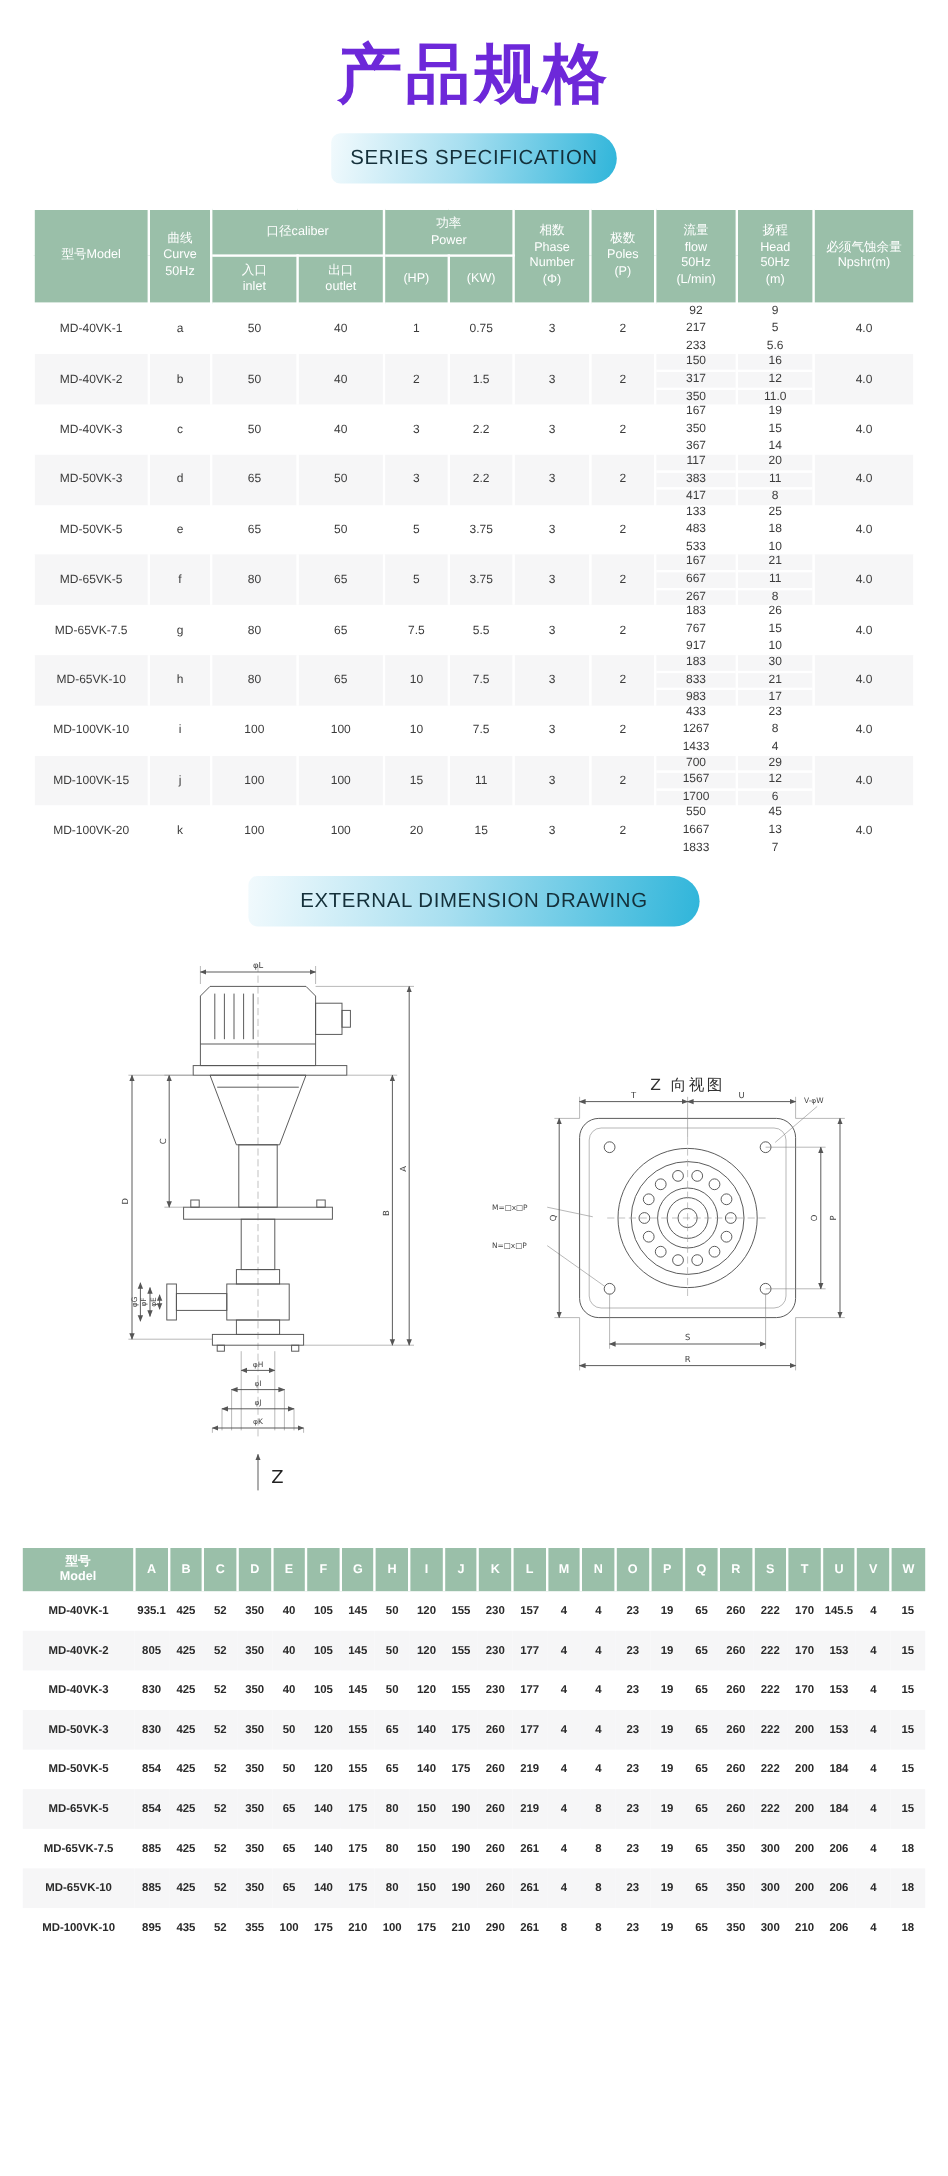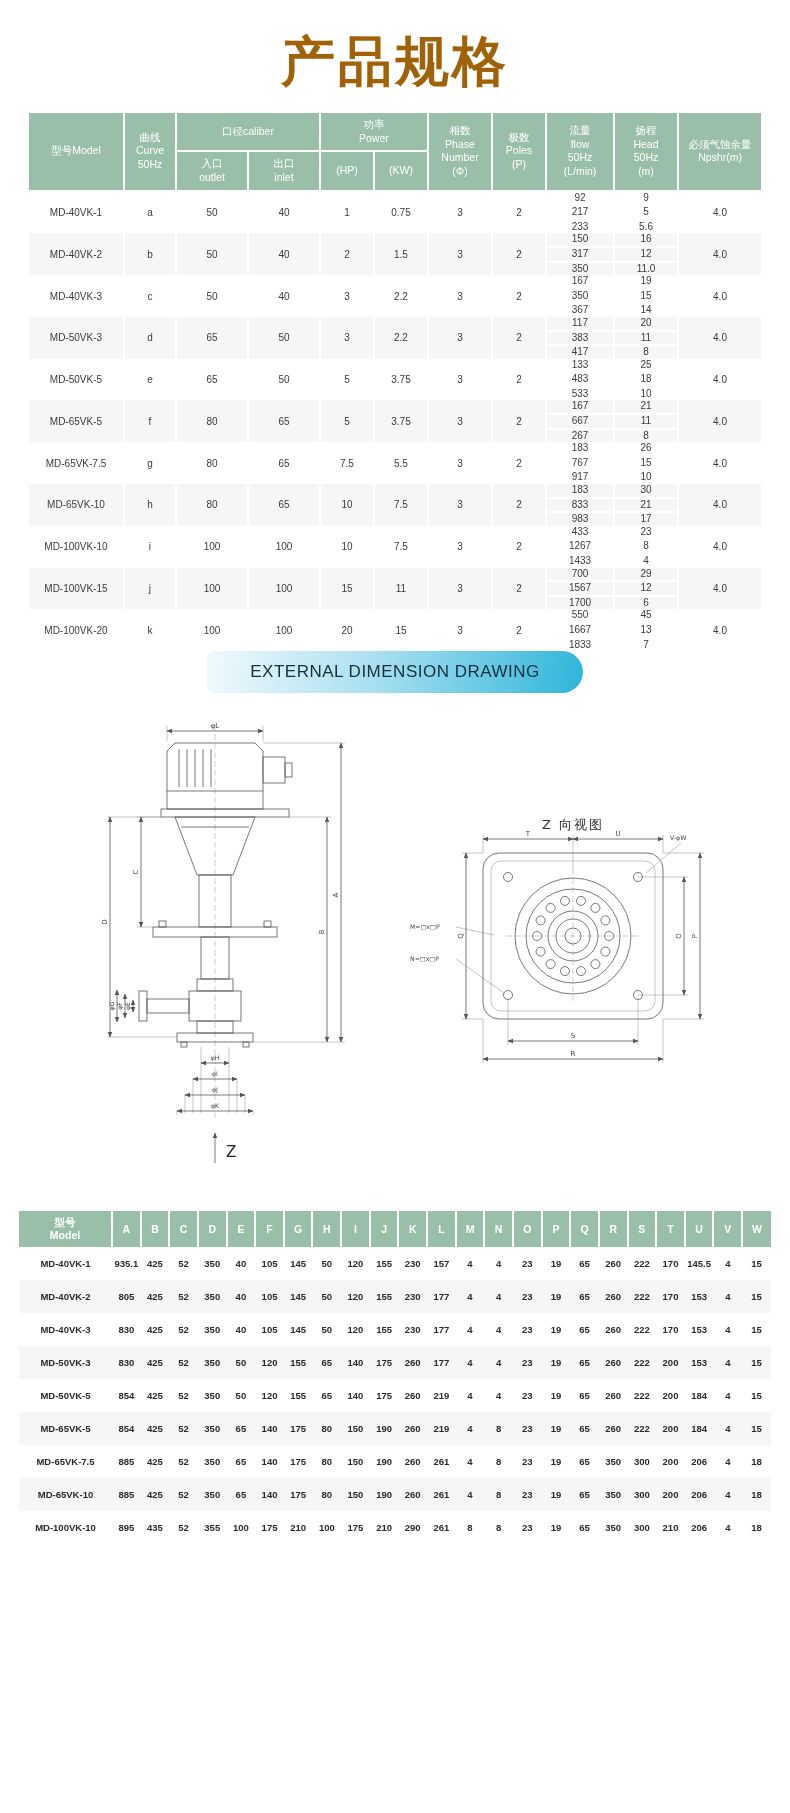--- a/index.html
+++ b/index.html
@@ -1,23 +1,23 @@
 <!DOCTYPE html>
 <html><head>
 <meta charset="utf-8">
 <style>
   html,body{margin:0;padding:0;background:#fff;}
   body{width:790px;font-family:"Liberation Sans","DejaVu Sans",sans-serif;color:#333;}
   .page{padding:26px 0 18px;}
-  .sec-title{text-align:center;font-size:54px;font-weight:900;color:#a16207;margin:0 0 12px;letter-spacing:3px;}
+  .sec-title{text-align:center;font-size:54px;font-weight:900;color:#6d28d9;margin:0 0 12px;letter-spacing:3px;}
   .sec-title.second{margin-top:152px;}
   .banner{width:238px;height:42px;margin:0 auto 20px;display:flex;align-items:center;justify-content:center;
     background:linear-gradient(100deg,#f2fafd 0%,#a8dff0 45%,#2fb5da 100%);
     border-radius:8px 22px 22px 8px;font-size:17px;color:#14303a;letter-spacing:.5px;}
-  .banner.wide{width:376px;}
+  .banner.wide{width:376px;margin-top:17px;}
   
   table.spec{border-collapse:collapse;table-layout:fixed;width:734px;margin:0 auto;}
   table.spec thead th{background:#9abfa9;color:#fff;font-weight:400;font-size:10.5px;line-height:1.3;
     white-space:pre-line;border:2px solid #fff;padding:5px 2px;text-align:center;}
   table.spec tbody td{text-align:center;font-size:10px;color:#3b3b3b;padding:0;vertical-align:middle;
     border-left:2px solid #fff;border-right:2px solid #fff;}
   table.spec tbody tr{height:38px;}
   table.spec tbody tr.alt{background:#f6f6f7;}
   td .sub{height:12.6px;line-height:12.6px;border-bottom:2px solid #fff;}
   td .sub:last-child{border-bottom:none;}
@@ -39,20 +39,23 @@
   table.dims thead th:first-child{width:92px;border-left:none;}
   table.dims tbody th,table.dims tbody td{font-size:9.5px;font-weight:700;color:#2a2a2a;text-align:center;height:33px;padding:0;}
   table.dims tbody tr.alt{background:#f6f6f7;}
 </style>
 </head>
 <body>
 
 <div class="page">
 
   <h1 class="sec-title">产品规格</h1>
+  <div class="banner">
+    <span>SERIES SPECIFICATION</span>
+  </div>
 
   <table class="spec">
     <colgroup>
       <col style="width:96px">
         <col style="width:52px">
         <col style="width:72px">
         <col style="width:72px">
       <col style="width:54px">
         <col style="width:54px">
         <col style="width:64px">
@@ -82,23 +85,23 @@
 (L/min)</th>
         <th rowspan="2">扬程
 Head
 50Hz
 (m)</th>
         <th rowspan="2">必须气蚀余量
 Npshr(m)</th>
       </tr>
       <tr>
         <th>入口
+inlet</th>
+        <th>出口
 outlet</th>
-        <th>出口
-inlet</th>
         <th>(HP)</th>
         <th>(KW)</th>
       </tr>
     </thead>
     <tbody id="spec-body">
         <tr>
           <td>MD-40VK-1</td>
           <td>a</td>
           <td>50</td>
           <td>40</td>

